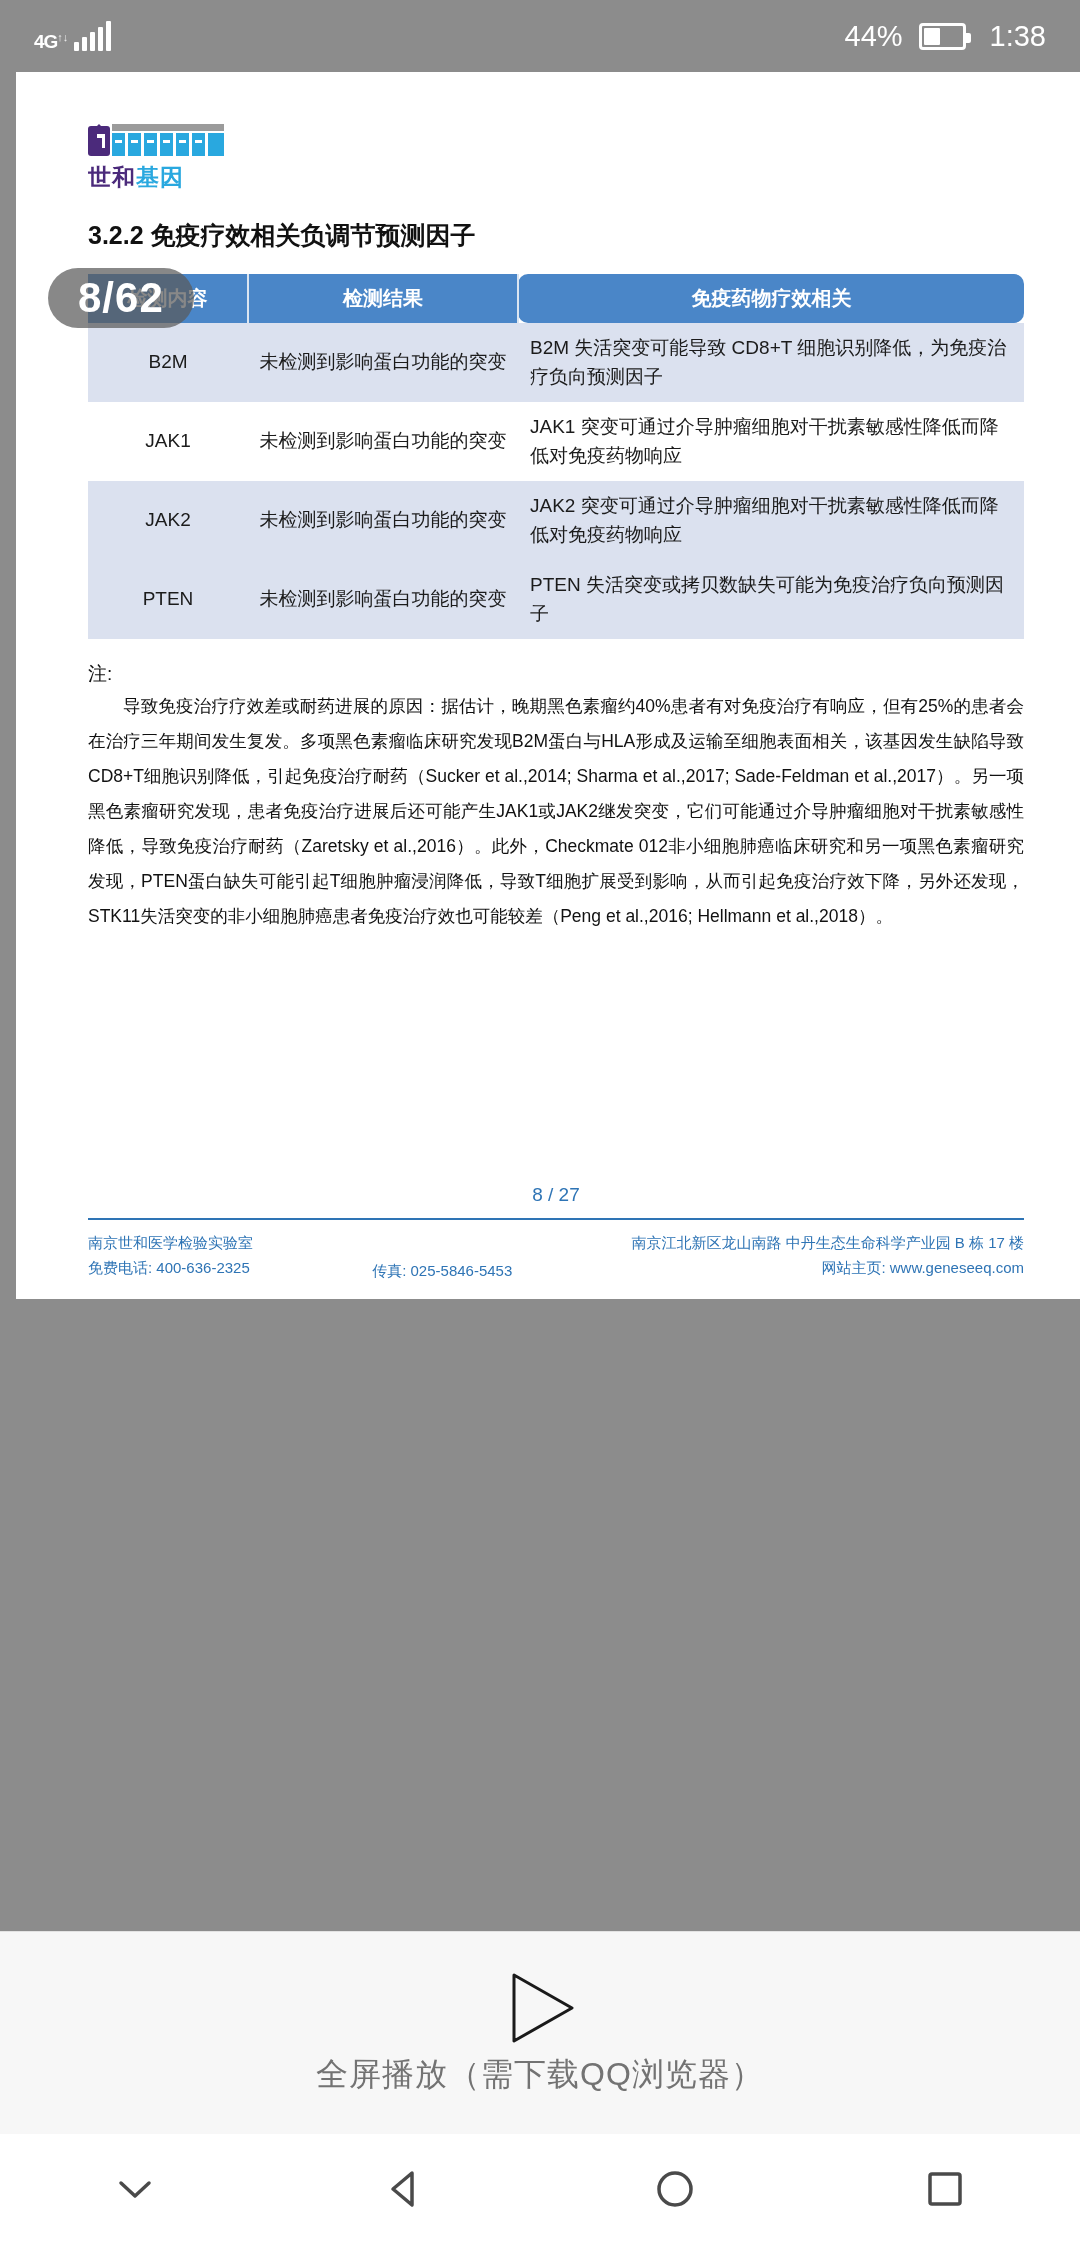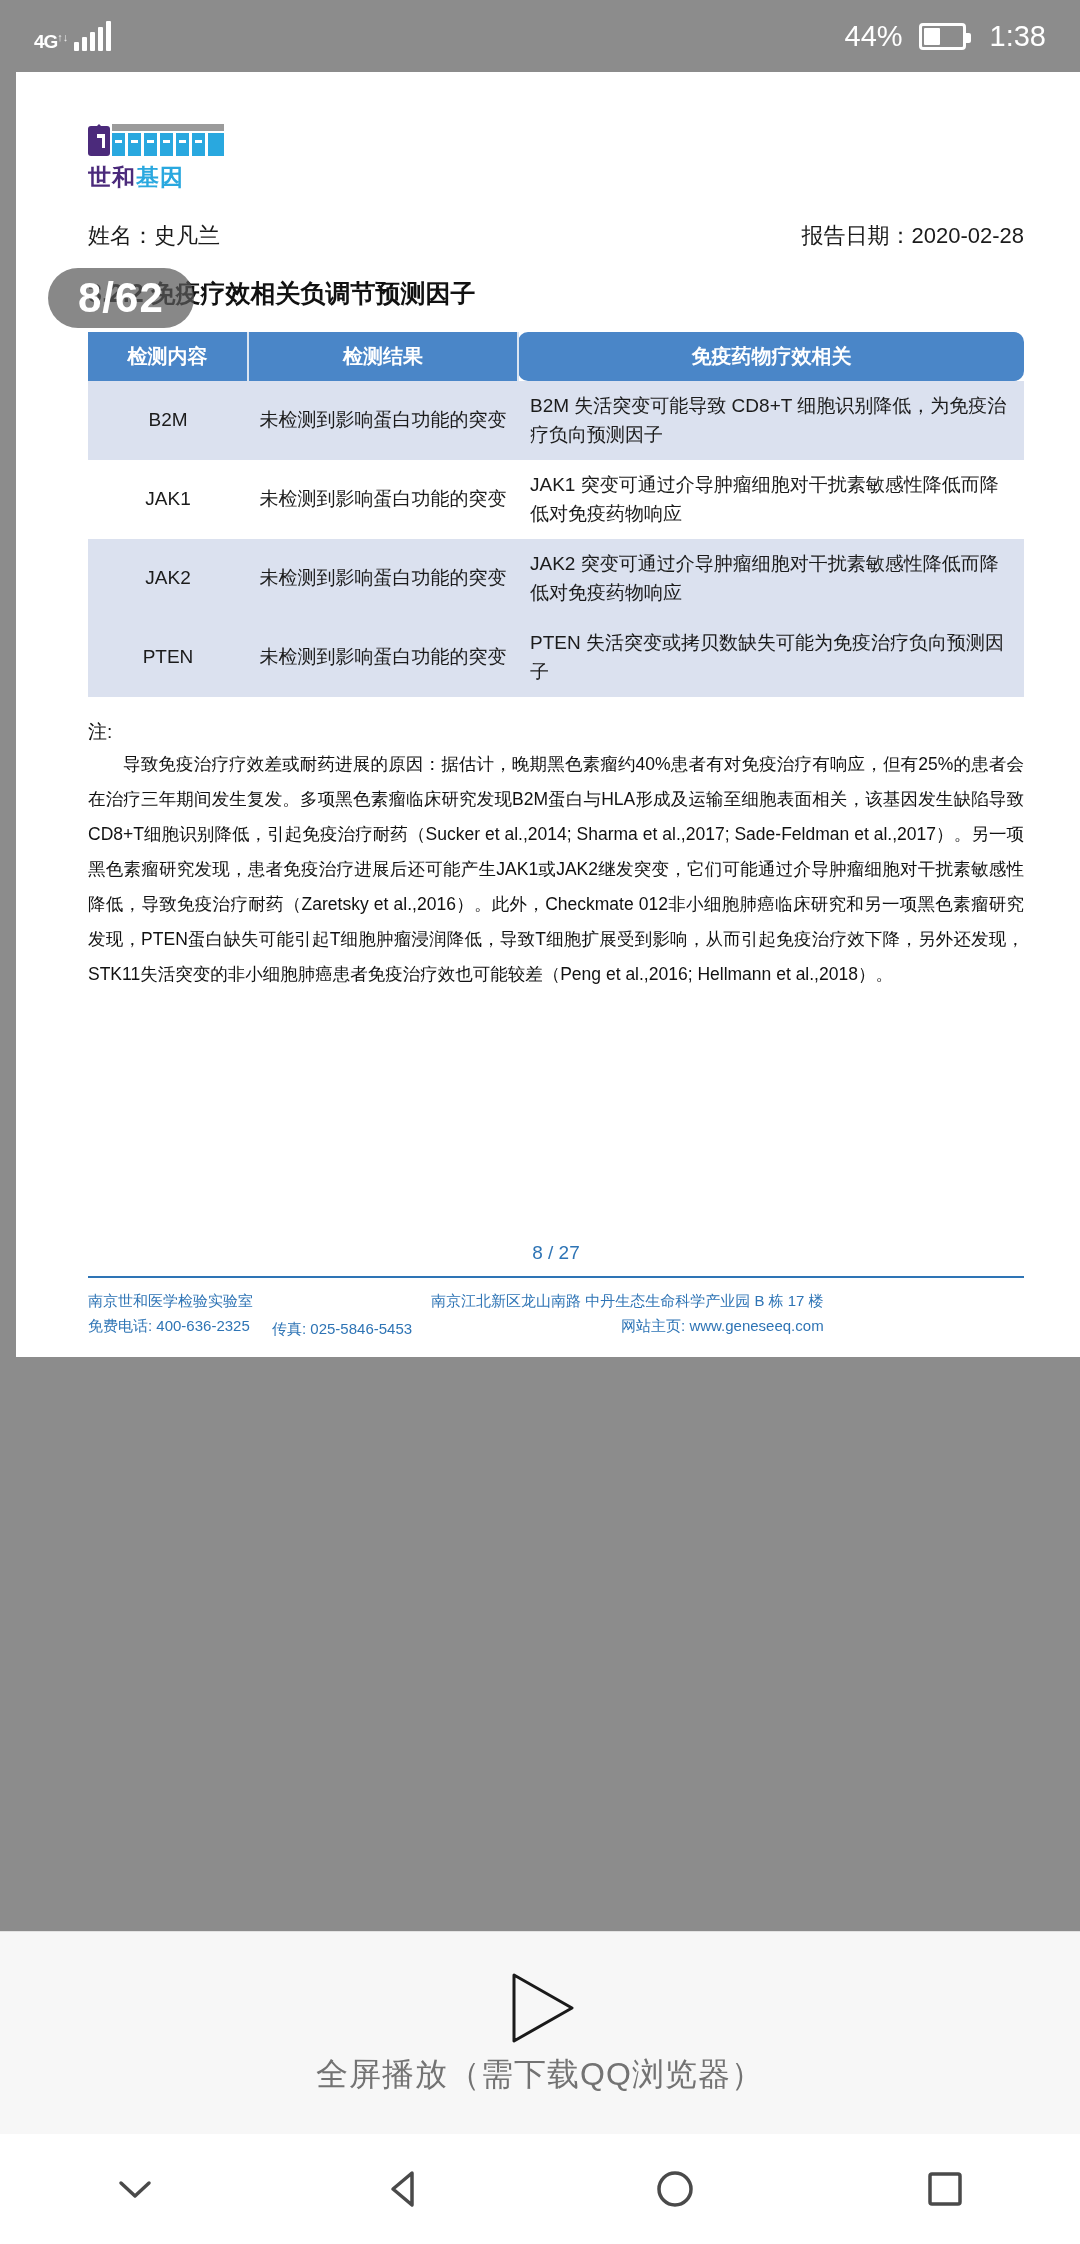--- a/index.html
+++ b/index.html
@@ -105,21 +105,21 @@
     font-size:17.5px; line-height:2.0; color:#111;
     text-align:justify; margin-top:2px; text-indent:2em;
   }
 
   
   .pagenum{
     text-align:center; color:#2e74b5; font-size:19px; margin-top:250px;
   }
   .footline{ height:2px; background:#2e74b5; margin-top:12px; }
   .footer{
-    display:flex; 
+    display:flex; justify-content:space-between;
     font-size:15px; color:#2e74b5; padding:10px 0 18px;gap:19px;
   }
   .footer .col-l{ text-align:left; line-height:1.7; }
   .footer .col-c{ text-align:center; align-self:flex-end; }
   .footer .col-r{ text-align:right; line-height:1.7; }
 
   
   .pill{
     position:absolute; left:48px; top:268px;
     background:rgba(90,90,90,.72); color:#fff;
@@ -207,24 +207,20 @@
                 <rect x="107" y="20" width="7" height="3"></rect>
               </g>
             </svg>
           </div>
           <div class="logo-sub">
             <span class="p">世和</span><span class="c">基因</span>
           </div>
         </div>
       </div>
 
-      <div class="meta-row">
-        <span>姓名：史凡兰</span>
-        <span>报告日期：2020-02-28</span>
-      </div>
 
       <div class="sec-title">3.2.2 免疫疗效相关负调节预测因子</div>
 
       <table class="rpt">
         <thead>
           <tr>
             <th class="h1">检测内容</th>
             <th class="h2">检测结果</th>
             <th>免疫药物疗效相关</th>
           </tr>

